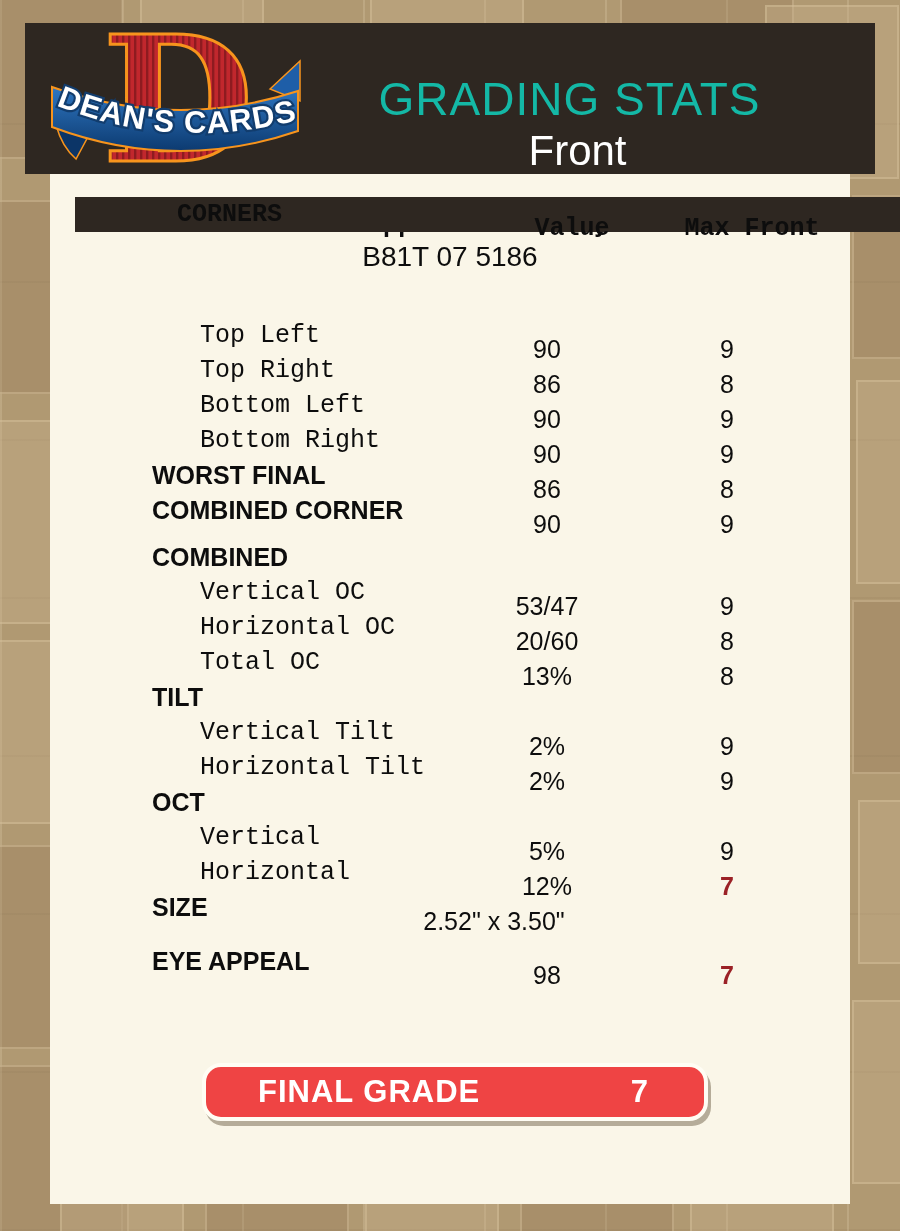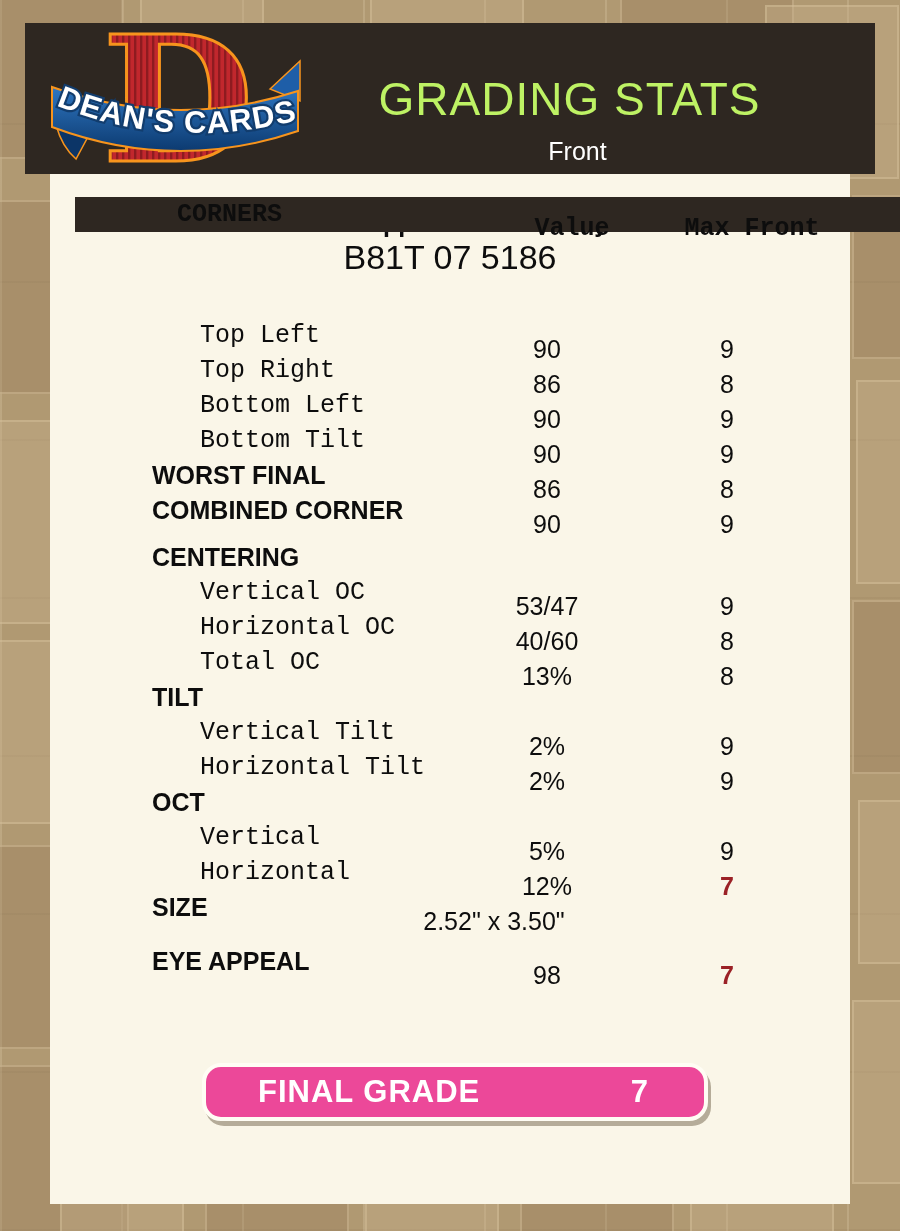--- a/index.html
+++ b/index.html
@@ -22,55 +22,55 @@
   .glight{background:rgba(200,178,140,.35);}
 
   
   .header{
     position:absolute;left:25px;top:23px;width:850px;height:151px;
     background:#2e2721;
   }
   .logo{position:absolute;left:25px;top:4px;width:252px;height:144px;}
   .header-title{
     position:absolute;left:259px;right:20px;top:52px;
-    text-align:center;color:#bef264;font-size:46px;letter-spacing:1px;
+    text-align:center;color:#14b8a6;font-size:46px;letter-spacing:1px;
     line-height:48px;white-space:nowrap;
   }
   .header-sub{
     position:absolute;left:275px;right:20px;top:110px;
-    text-align:center;color:#ffffff;font-size:25px;line-height:36px;
+    text-align:center;color:#ffffff;font-size:42px;line-height:36px;
   }
 
   
   .panel{
     position:absolute;left:50px;top:174px;width:800px;height:1030px;
     background:#faf6e8;color:#0d0d0d;
   }
   .card-title{margin-top:34px;text-align:center;font-size:25px;font-weight:bold;line-height:30px;}
-  .card-serial{margin-top:4px;text-align:center;font-size:34px;line-height:30px;}
+  .card-serial{margin-top:4px;text-align:center;font-size:28px;line-height:30px;}
 
   .stats{margin-top:46px;}
   .row{
     display:grid;grid-template-columns:300px 190px 170px;
     padding-left:102px;height:35px;line-height:35px;font-size:25px;
   }
   .row .cell{overflow:visible;white-space:nowrap;}
   .row.sub .label{padding-left:48px;font-family:Liberation Mono, monospace;}
   .row.section .label{font-weight:bold;}
   .row.header .label,.row.header .value,.row.header .max{font-weight:bold;font-family:Liberation Mono, monospace;}
   .cell.value,.cell.max{text-align:center;margin-top:14px;}
   .red{color:#9b2126;font-weight:bold;}
   .value-shift{position:relative;left:-53px;}
   .gap{height:12px;}
   .gap2{height:19px;}
 
   
   .final{
     position:absolute;left:152px;top:889px;width:498px;height:50px;
-    background:#ec4899;border:4px solid #fffdf4;border-radius:19px;
+    background:#ef4444;border:4px solid #fffdf4;border-radius:19px;
     box-shadow:3px 5px 0 rgba(124,112,87,.55);
     display:flex;align-items:center;color:#ffffff;font-weight:bold;font-size:31px;
     cursor:default;
   }
   .final .fl{padding-left:52px;flex:1;text-align:left;letter-spacing:1px;}
   .final .fv{padding-right:56px;}
 </style>
 </head>
 <body>
 
@@ -143,48 +143,48 @@
         <div class="cell label">Top Right</div>
         <div class="cell value">86</div>
         <div class="cell max">8</div>
       </div>
       <div class="row sub">
         <div class="cell label">Bottom Left</div>
         <div class="cell value">90</div>
         <div class="cell max">9</div>
       </div>
       <div class="row sub">
-        <div class="cell label">Bottom Tilt</div>
+        <div class="cell label">Bottom Right</div>
         <div class="cell value">90</div>
         <div class="cell max">9</div>
       </div>
       <div class="row section">
         <div class="cell label">WORST FINAL</div>
         <div class="cell value">86</div>
         <div class="cell max">8</div>
       </div>
       <div class="row section">
         <div class="cell label">COMBINED CORNER</div>
         <div class="cell value">90</div>
         <div class="cell max">9</div>
       </div>
       <div class="gap"></div>
       <div class="row section">
-        <div class="cell label">CENTERING</div>
+        <div class="cell label">COMBINED</div>
         <div class="cell value"></div>
         <div class="cell max"></div>
       </div>
       <div class="row sub">
         <div class="cell label">Vertical OC</div>
         <div class="cell value">53/47</div>
         <div class="cell max">9</div>
       </div>
       <div class="row sub">
         <div class="cell label">Horizontal OC</div>
-        <div class="cell value">40/60</div>
+        <div class="cell value">20/60</div>
         <div class="cell max">8</div>
       </div>
       <div class="row sub">
         <div class="cell label">Total OC</div>
         <div class="cell value">13%</div>
         <div class="cell max">8</div>
       </div>
       <div class="row section">
         <div class="cell label">TILT</div>
         <div class="cell value"></div>

